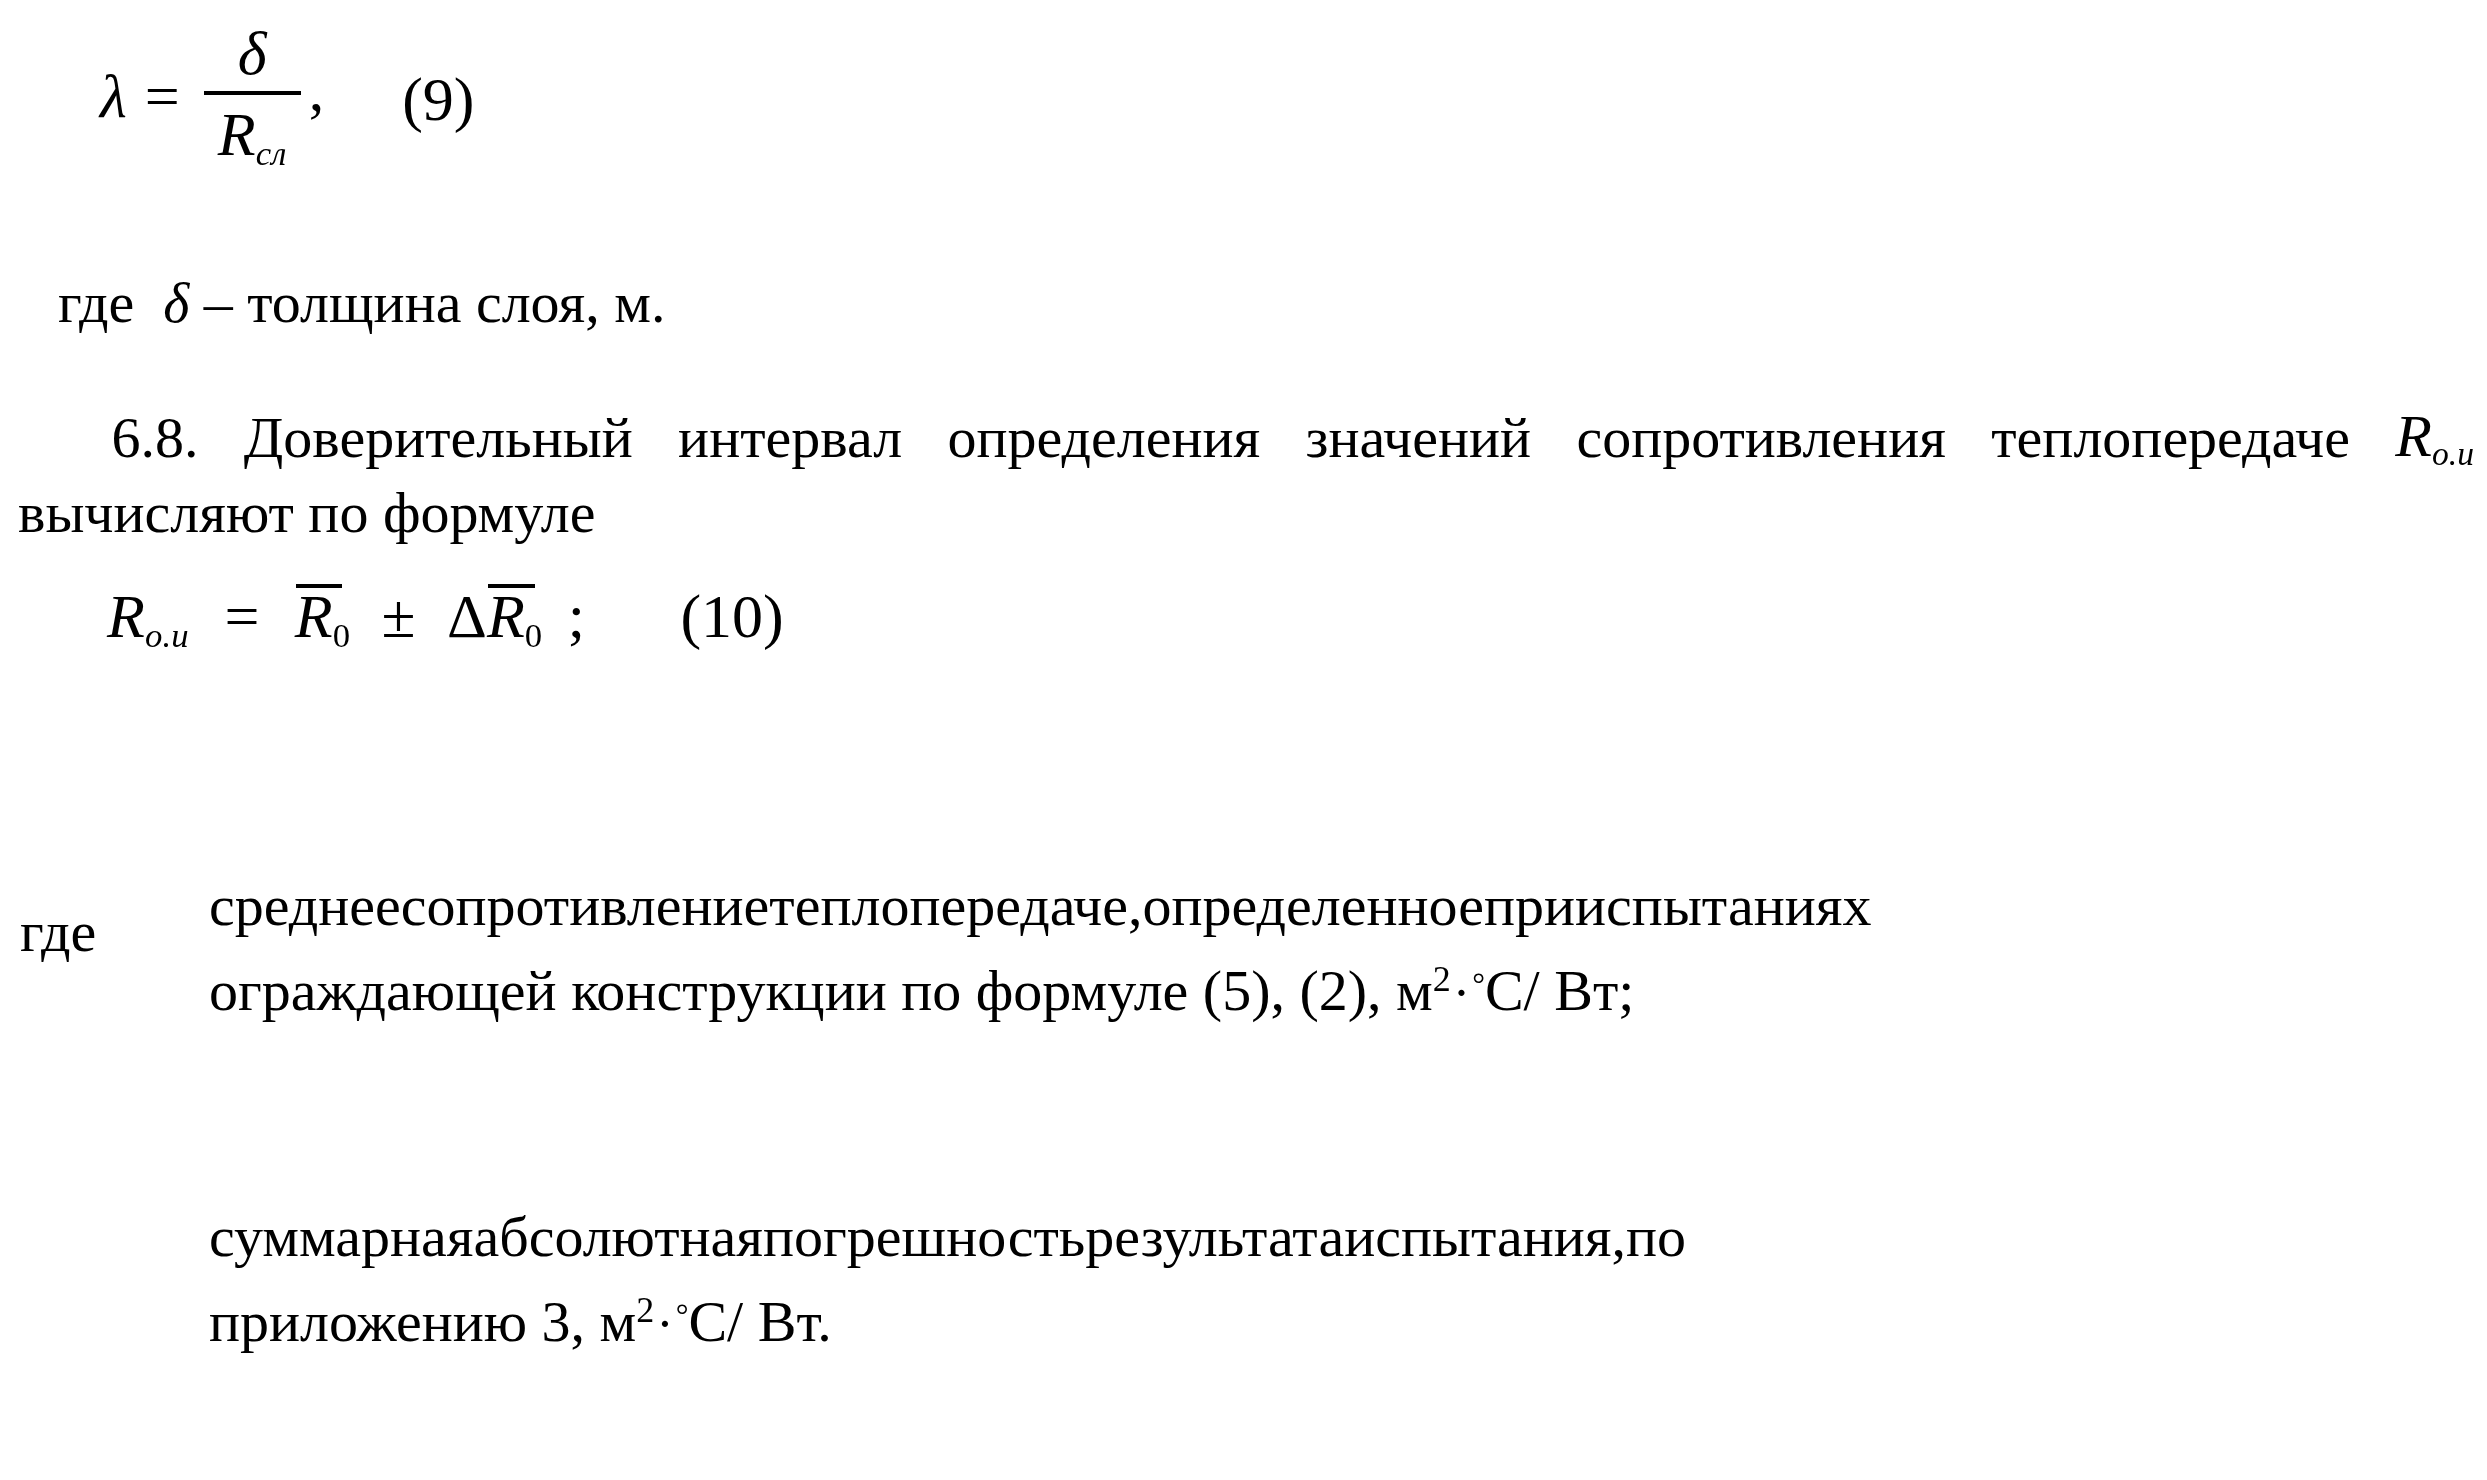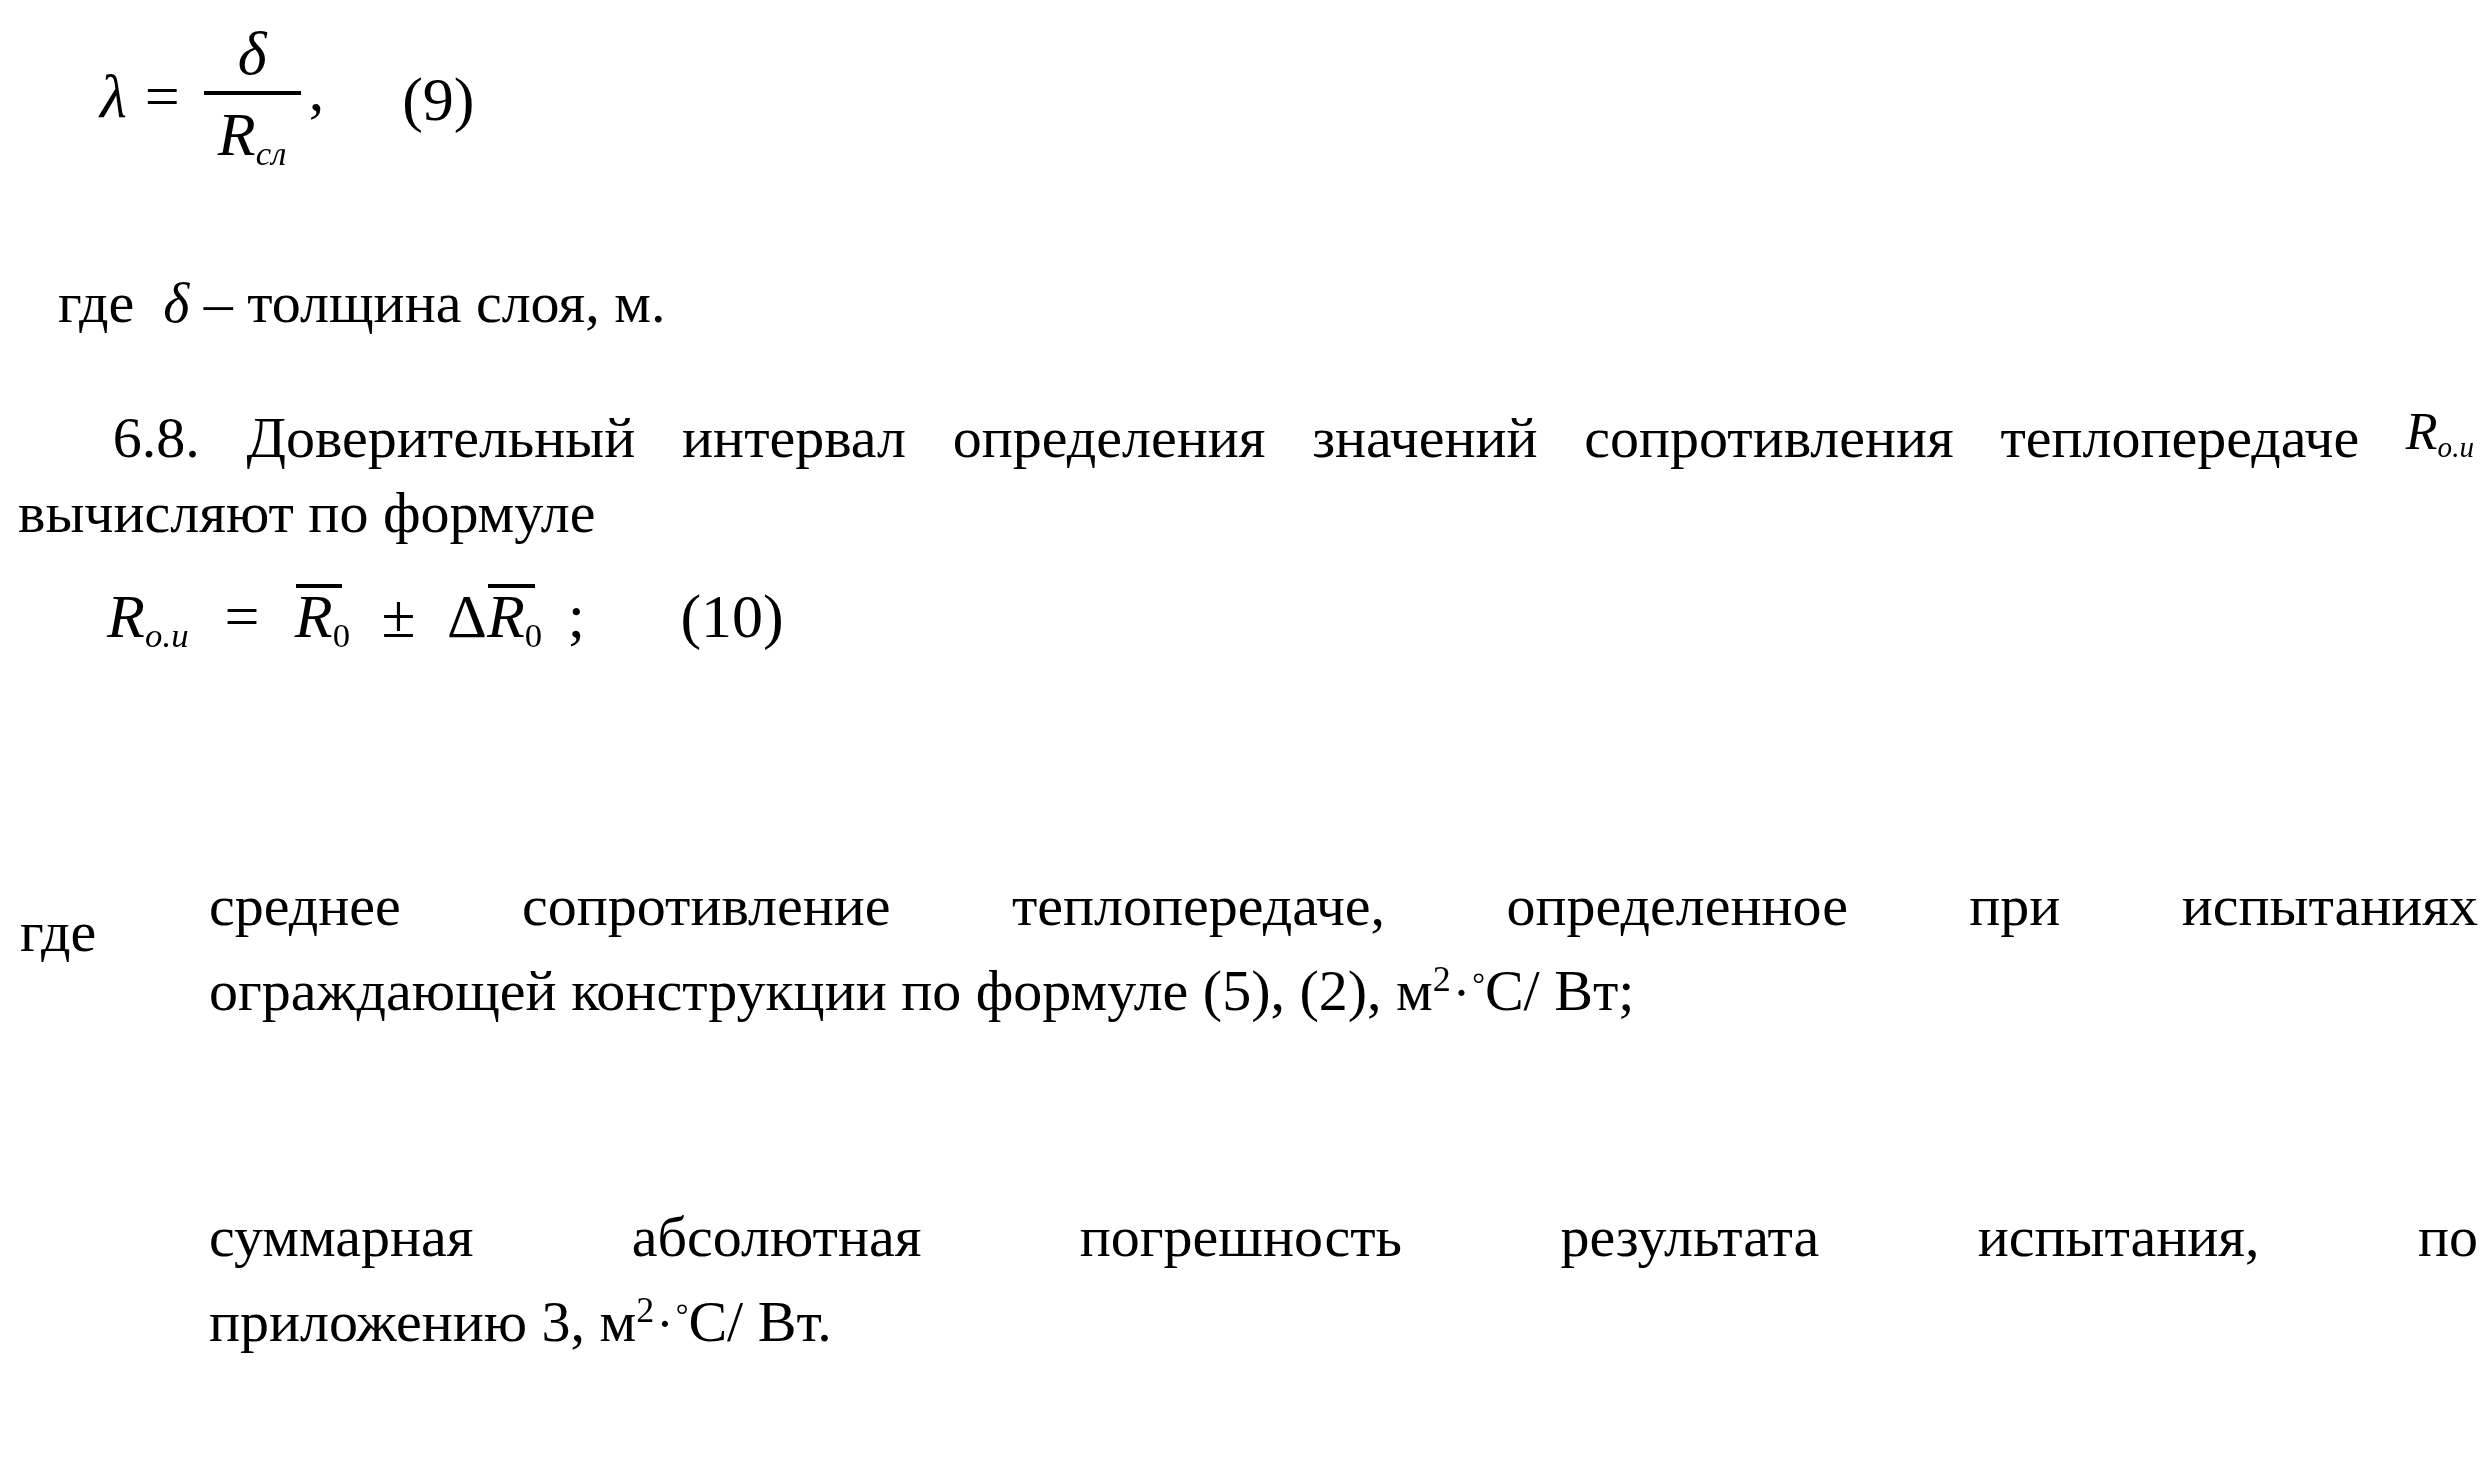--- a/index.html
+++ b/index.html
@@ -174,21 +174,20 @@
     font-size: 58px;
     font-style: normal;
   }
   .defrow .body {
     flex: 1 1 auto;
     font-size: 58px;
     line-height: 1.30;
   }
   .defrow .body .just {
     display: flex;
-    justify-content: space-between;
     width: 100%;
   }
   .defrow .body .lastline {
     margin-top: 10px;
     white-space: nowrap;
   }
 
   .unit {
     white-space: nowrap;
   }
@@ -230,21 +229,21 @@
   <div class="para68">
     <div class="l1">
       <span class="ind"></span>
       <span>6.8.</span>
       <span>Доверительный</span>
       <span>интервал</span>
       <span>определения</span>
       <span>значений</span>
       <span>сопротивления</span>
       <span>теплопередаче</span>
-      <span class="mathvar" style="font-size:52px;"><span>R</span><span class="sub-up">о.и</span></span>
+      <span class="mathvar" style="font-size:60px;"><span>R</span><span class="sub-up">о.и</span></span>
     </div>
     <div class="l2">вычисляют по формуле</div>
   </div>
 
   <div class="formula10">
     <span class="mathvar"><span>R</span><span class="sub">о.и</span></span>
     <span class="mathop" style="margin:0 20px;">=</span>
     <span class="mathvar overbarred"><span class="bar"></span><span>R</span><span class="subnum">0</span></span>
     <span class="mathop" style="margin:0 16px;">±</span>
     <span class="mathop">Δ</span><span class="mathvar overbarred"><span class="bar"></span><span>R</span><span class="subnum">0</span></span>

